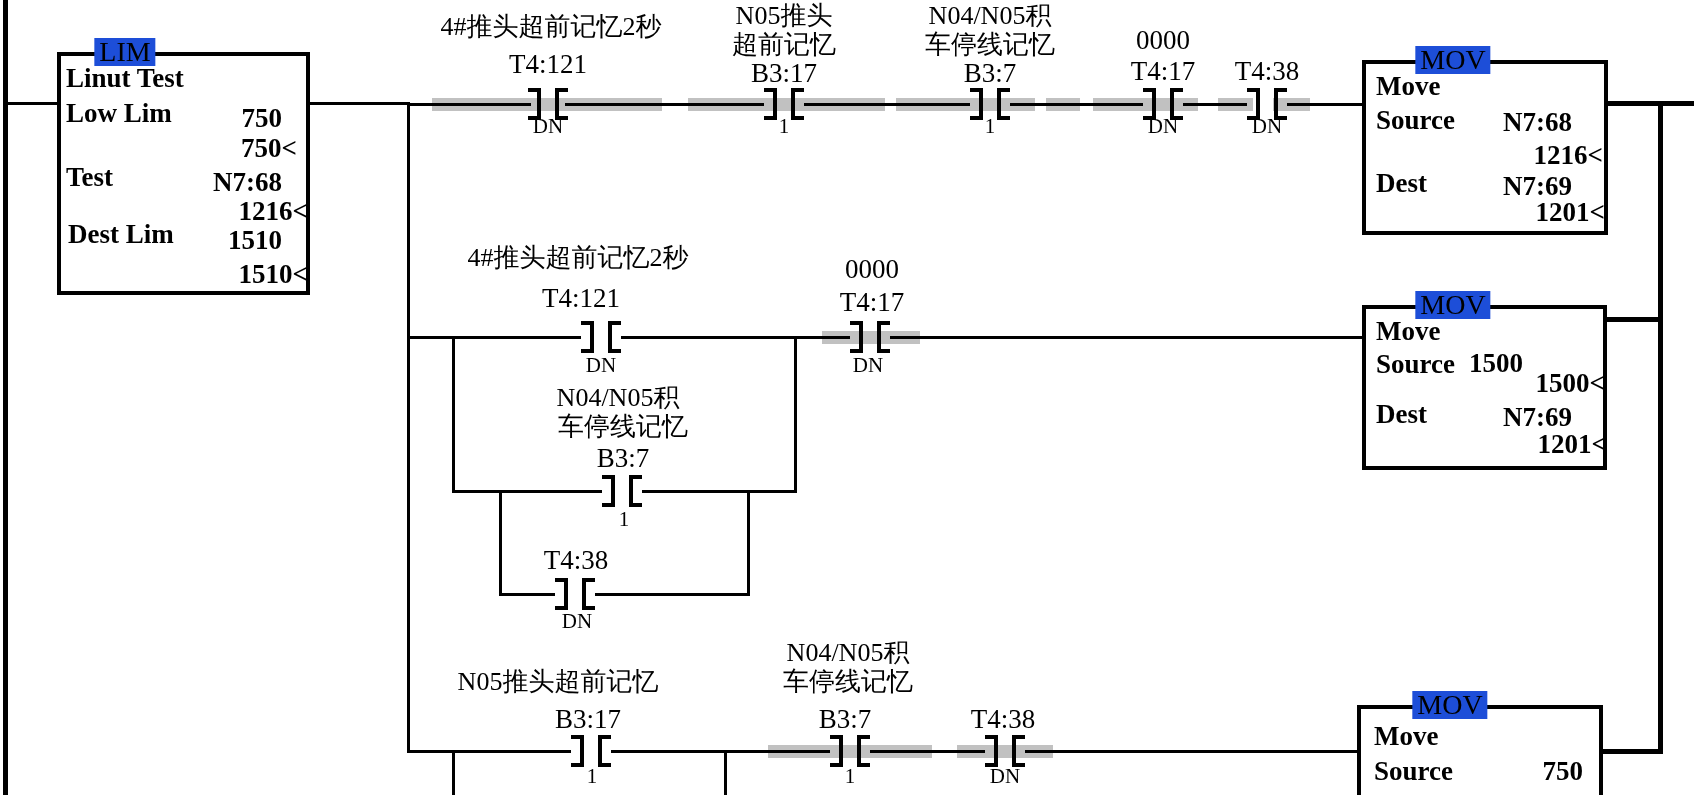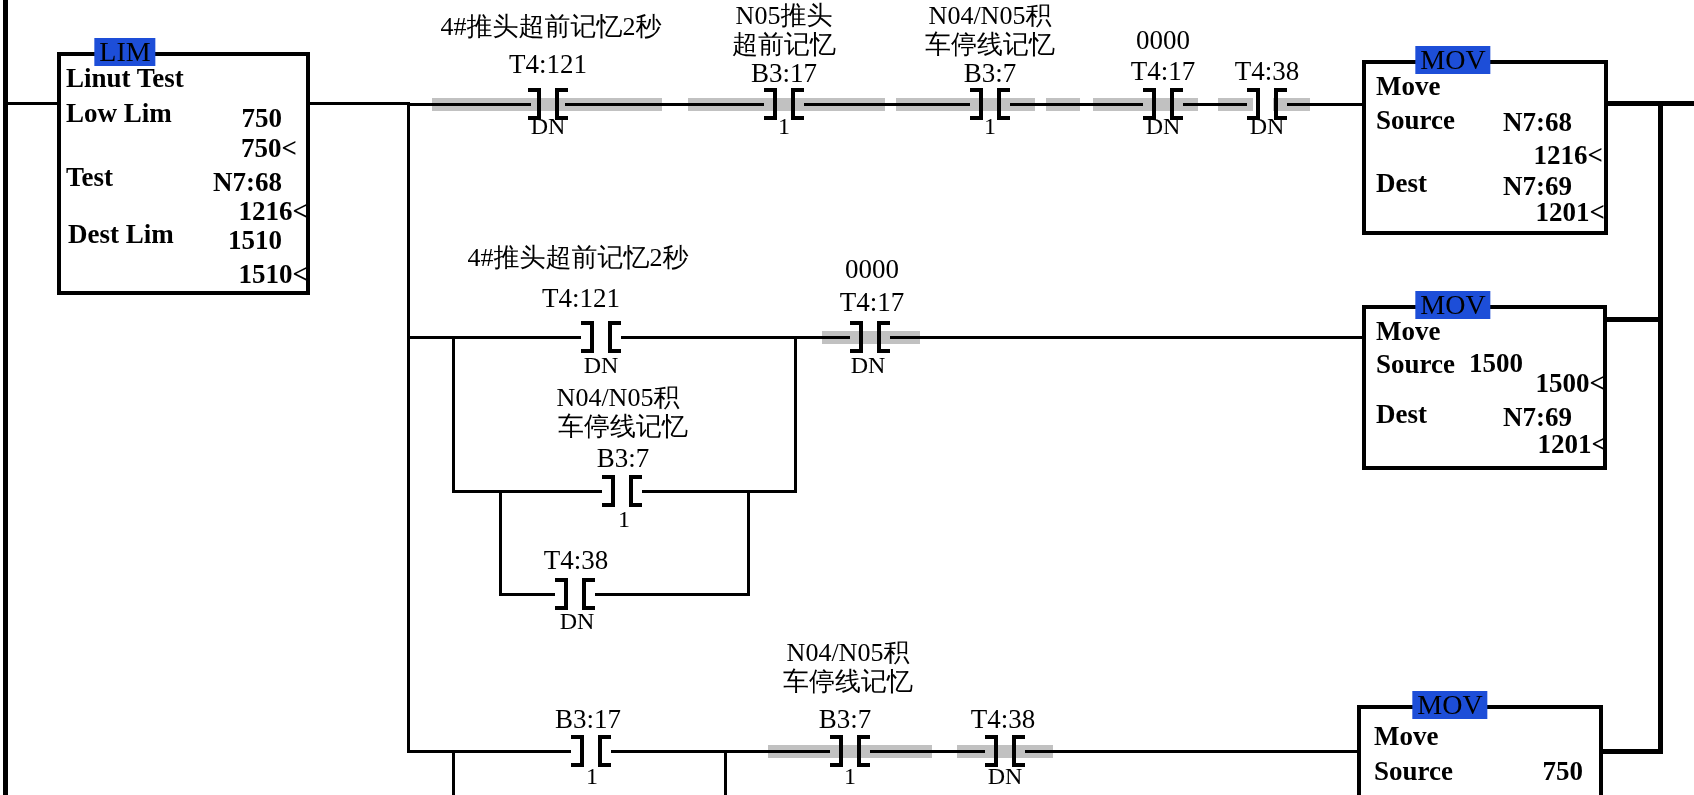--- a/index.html
+++ b/index.html
@@ -10,21 +10,21 @@
   .v{position:absolute;width:3px;background:#000;}
   .v.thick{width:5px;}
   .gbar{position:absolute;height:13px;background:#c1c1c1;}
   .contact{position:absolute;width:40px;height:32px;z-index:3;}
   .bkt{position:absolute;top:0;width:13px;height:32px;box-sizing:border-box;}
   .bl{left:0;border:4px solid #000;border-left:none;}
   .br{right:0;border:4px solid #000;border-right:none;}
   .lbl{position:absolute;transform:translateX(-50%);white-space:nowrap;z-index:4;}
   .cjk{font-size:26px;line-height:29px;}
   .addr{font-size:27px;line-height:29px;}
-  .bit{font-size:24px;line-height:29px;}
+  .bit{font-size:21px;line-height:29px;}
   .blk{position:absolute;border:4px solid #000;background:#fff;box-sizing:border-box;z-index:3;}
   .btitle{position:absolute;transform:translateX(-50%);background:#1d4ed8;padding:0 5px;
           font-size:28px;line-height:28px;z-index:5;white-space:nowrap;}
   .btxt{position:absolute;font-size:27px;line-height:28px;white-space:nowrap;z-index:5;font-weight:bold;}
   .rgt{text-align:right;}
   .z1{z-index:1}.z2{z-index:2}
 </style>
 </head>
 <body>
 
@@ -159,20 +159,21 @@
     </div>
   <div class="lbl bit" style="left:624px;top:505px">1</div>
 
   <div class="lbl addr" style="left:576px;top:546px">T4:38</div>
   <div class="contact" style="left:555px;top:578px">
       <span class="bkt bl"></span>
       <span class="bkt br"></span>
     </div>
   <div class="lbl bit" style="left:577px;top:607px">DN</div>
 
+  <div class="lbl cjk" style="left:558px;top:667px">N05推头超前记忆</div>
   <div class="lbl addr" style="left:588px;top:705px">B3:17</div>
   <div class="contact" style="left:571px;top:735px">
       <span class="bkt bl"></span>
       <span class="bkt br"></span>
     </div>
   <div class="lbl bit" style="left:592px;top:762px">1</div>
 
   <div class="lbl cjk" style="left:848px;top:638px">N04/N05积</div>
   <div class="lbl cjk" style="left:848px;top:667px">车停线记忆</div>
   <div class="lbl addr" style="left:845px;top:705px">B3:7</div>

